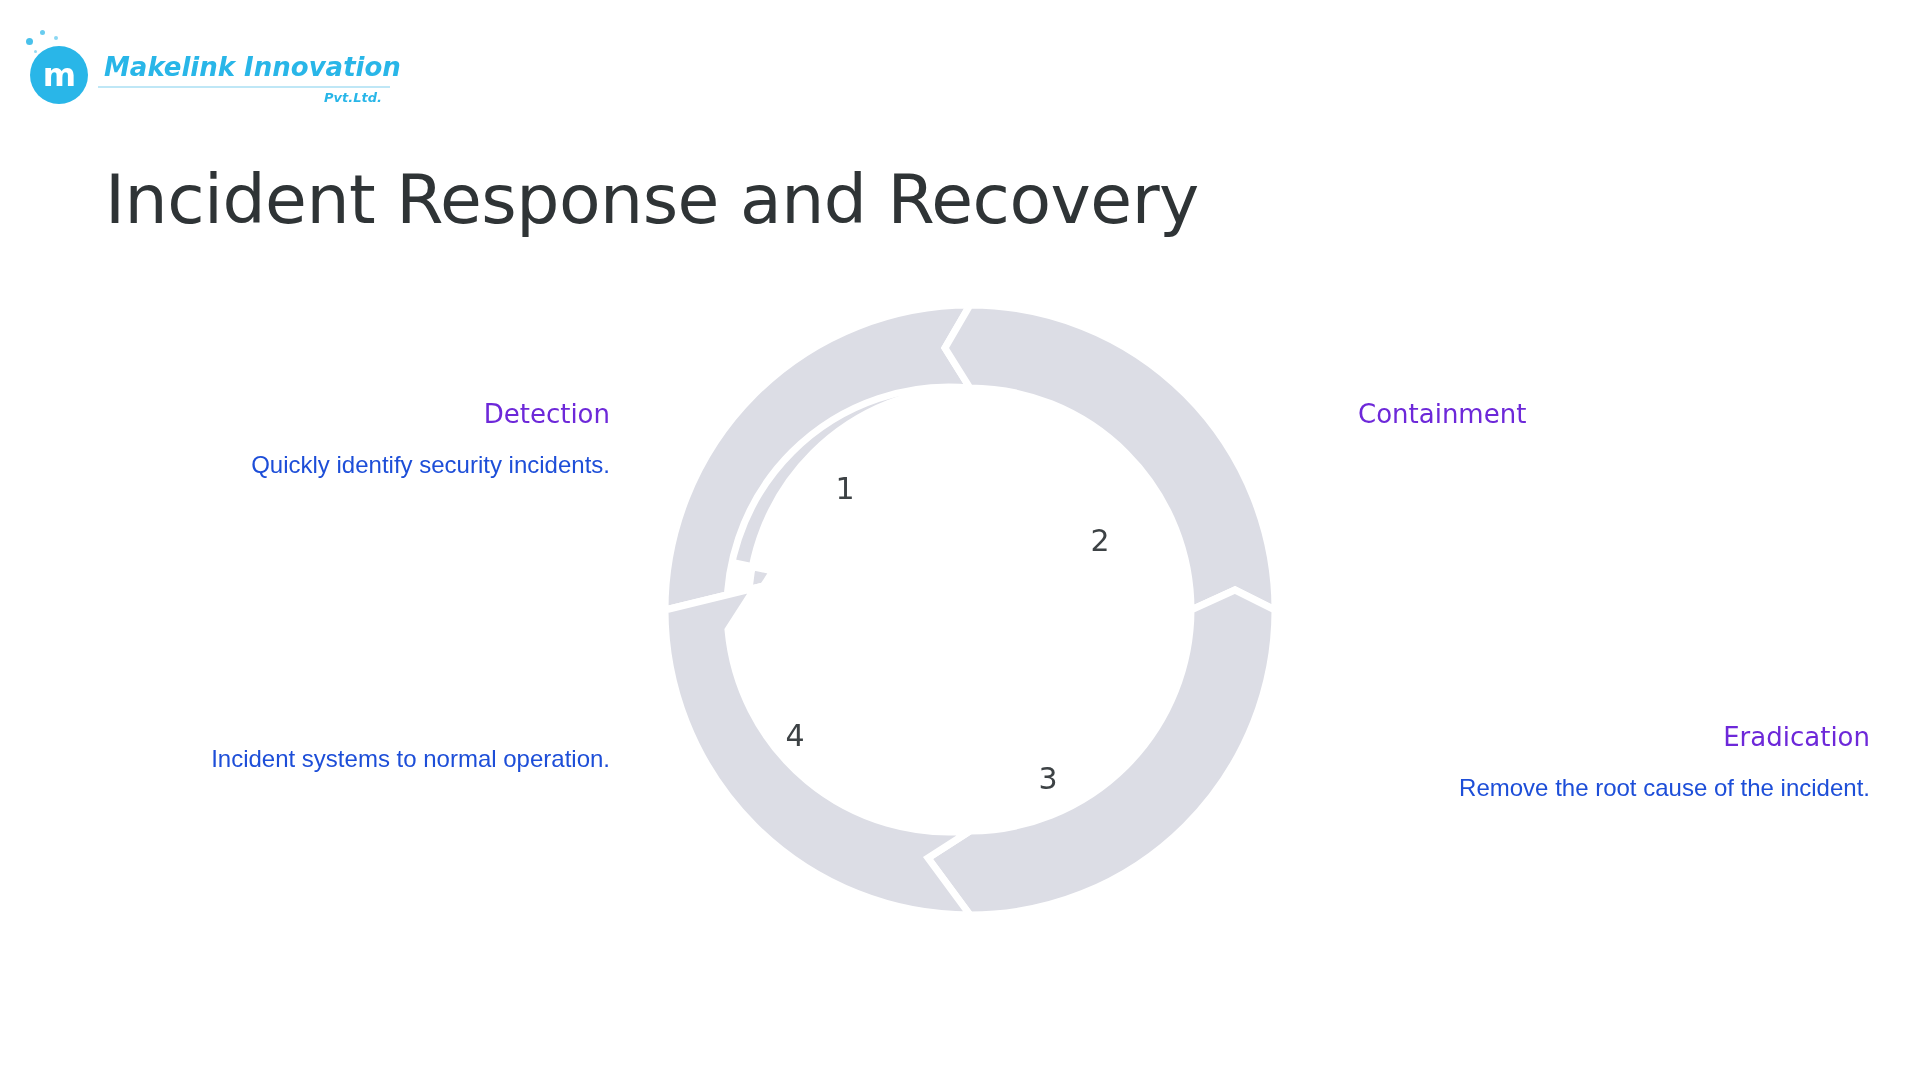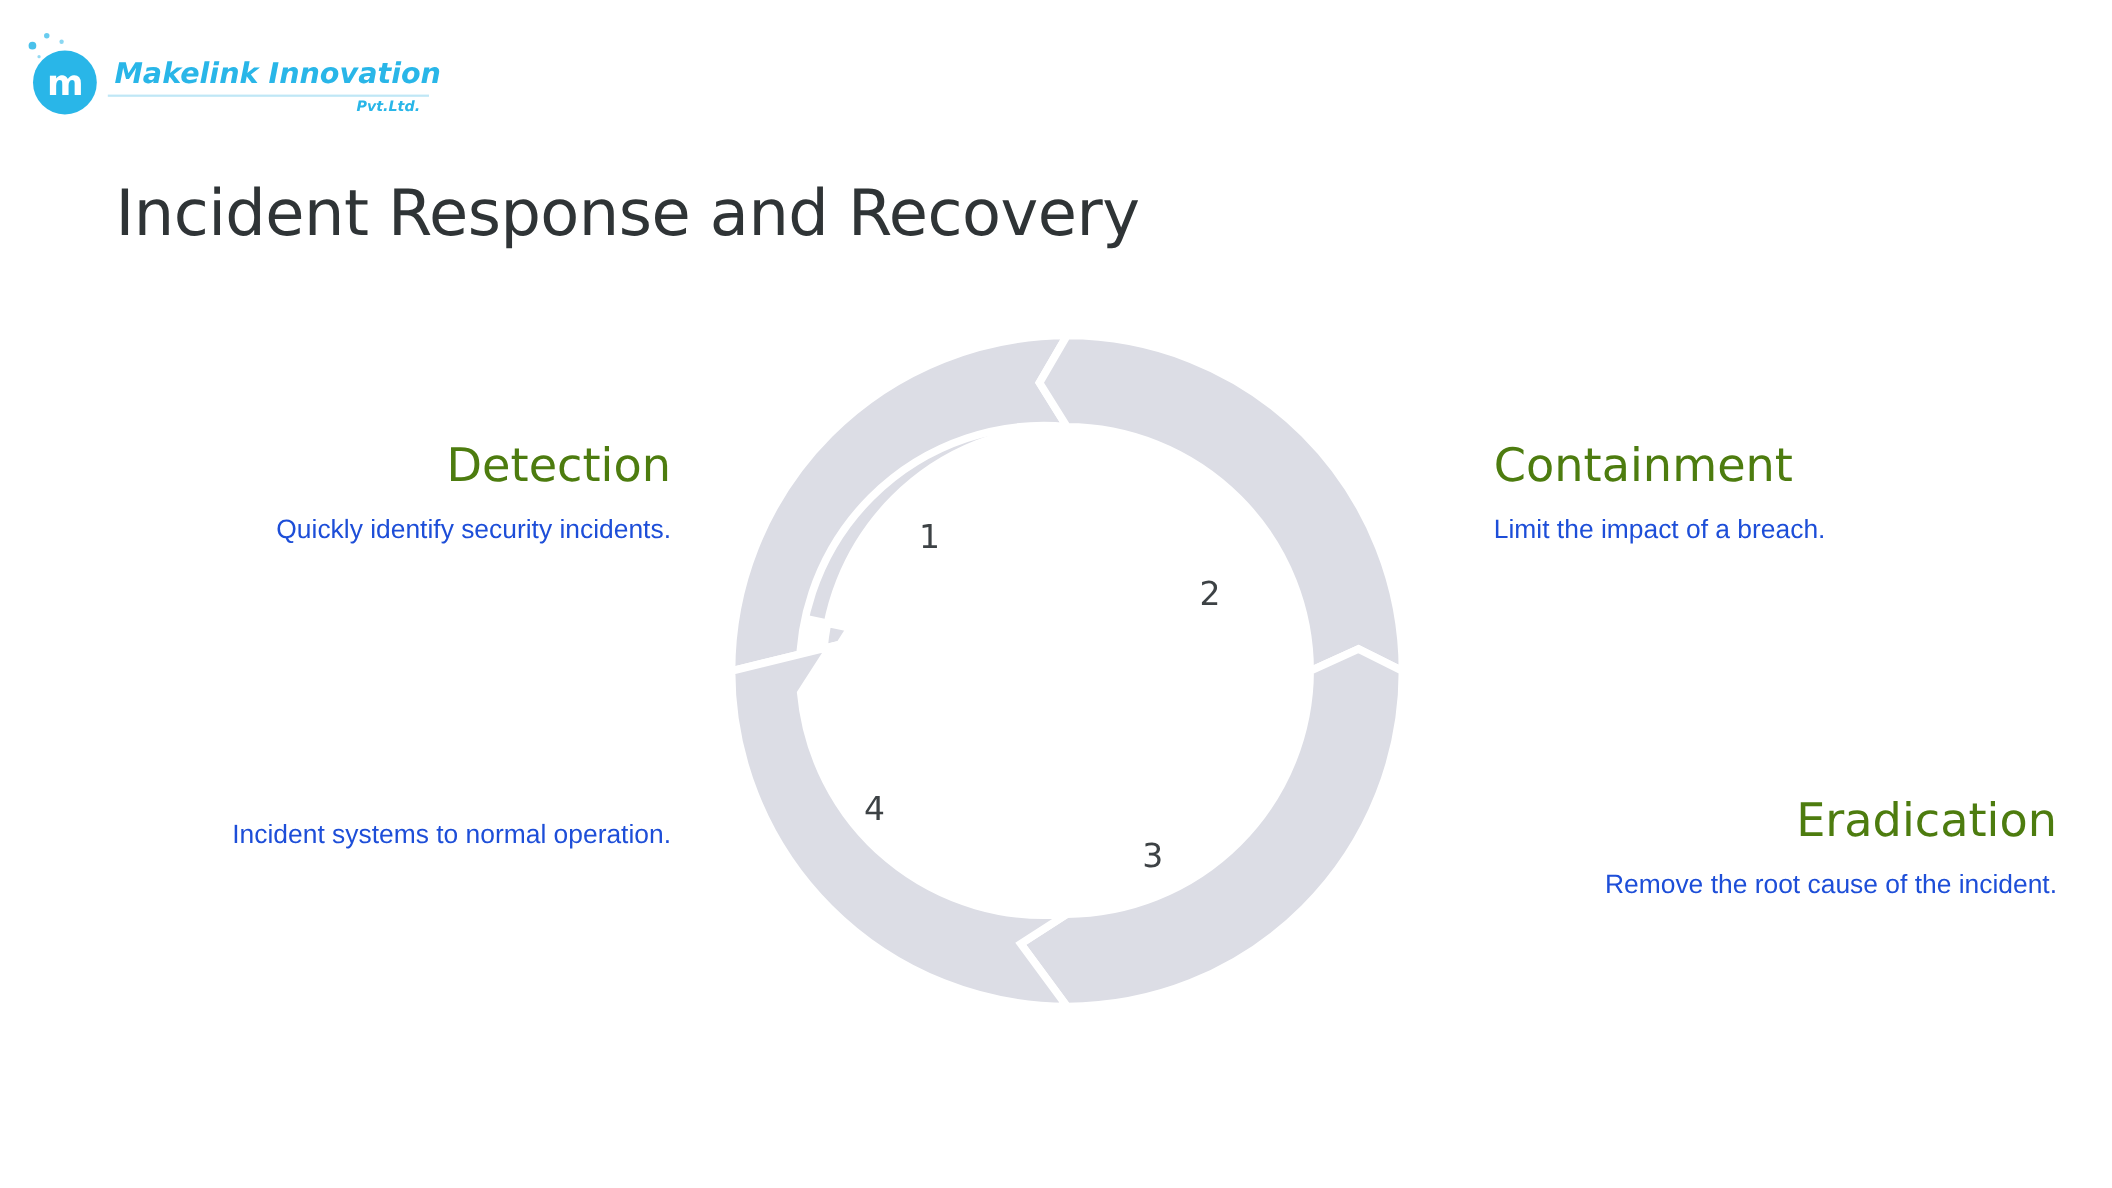--- a/index.html
+++ b/index.html
@@ -85,21 +85,21 @@
     color: #29b6e8;
     white-space: nowrap;
   }
 
   
   .page-title {
     position: absolute;
     left: 105px;
     top: 160px;
     font-family: "DejaVu Sans", sans-serif;
-    font-size: 58px;
+    font-size: 68px;
     font-weight: 400;
     color: #2f3436;
     letter-spacing: -0.5px;
     white-space: nowrap;
   }
 
   
   .diagram {
     position: absolute;
     left: 660px;
@@ -113,23 +113,23 @@
     font-size: 30px;
     fill: #3d4245;
   }
 
   
   .label-block {
     position: absolute;
   }
   .label-block .lab-title {
     font-family: "DejaVu Sans", sans-serif;
-    font-size: 42px;
+    font-size: 26px;
     font-weight: 400;
-    color: #4d7c0f;
+    color: #6d28d9;
     white-space: nowrap;
     line-height: 1.1;
   }
   .label-block .lab-desc {
     font-family: "Liberation Sans", sans-serif;
     font-size: 24px;
     color: #1d4ed8;
     white-space: nowrap;
     margin-top: 22px;
     line-height: 1.2;
@@ -220,21 +220,20 @@
   </svg>
 </div>
 
 <div class="label-block align-right" id="blk-detection">
   <div class="lab-title">Detection</div>
   <div class="lab-desc">Quickly identify security incidents.</div>
 </div>
 
 <div class="label-block align-left" id="blk-containment">
   <div class="lab-title">Containment</div>
-  <div class="lab-desc">Limit the impact of a breach.</div>
 </div>
 
 <div class="label-block align-right" id="blk-recovery">
   <div class="lab-desc">Incident systems to normal operation.</div>
 </div>
 
 <div class="label-block align-left" id="blk-eradication">
   <div class="lab-title">Eradication</div>
   <div class="lab-desc">Remove the root cause of the incident.</div>
 </div>

